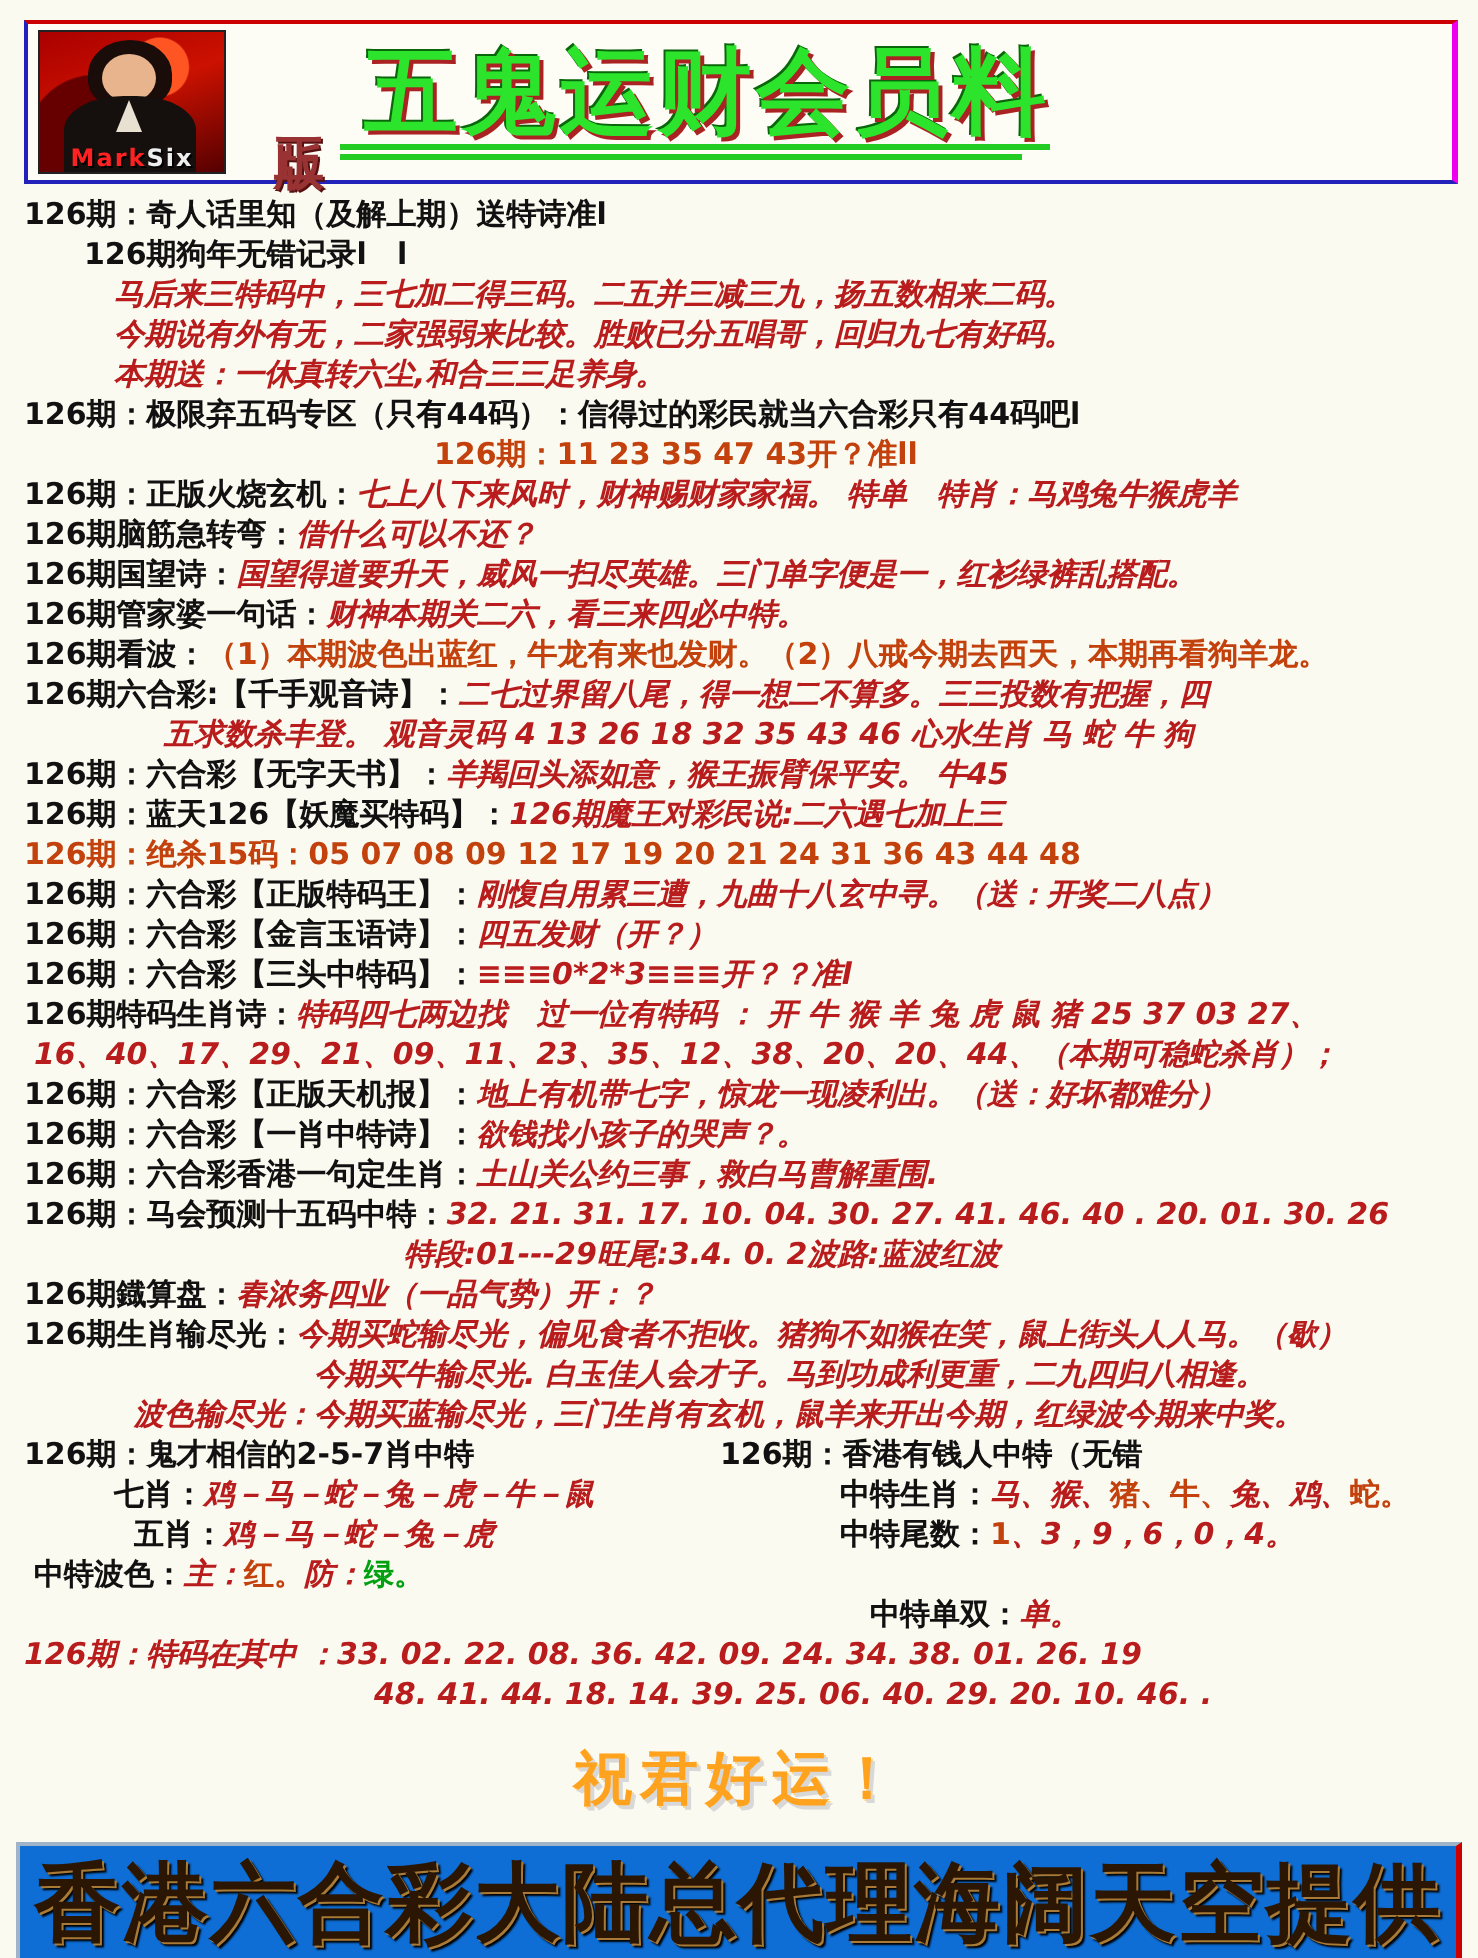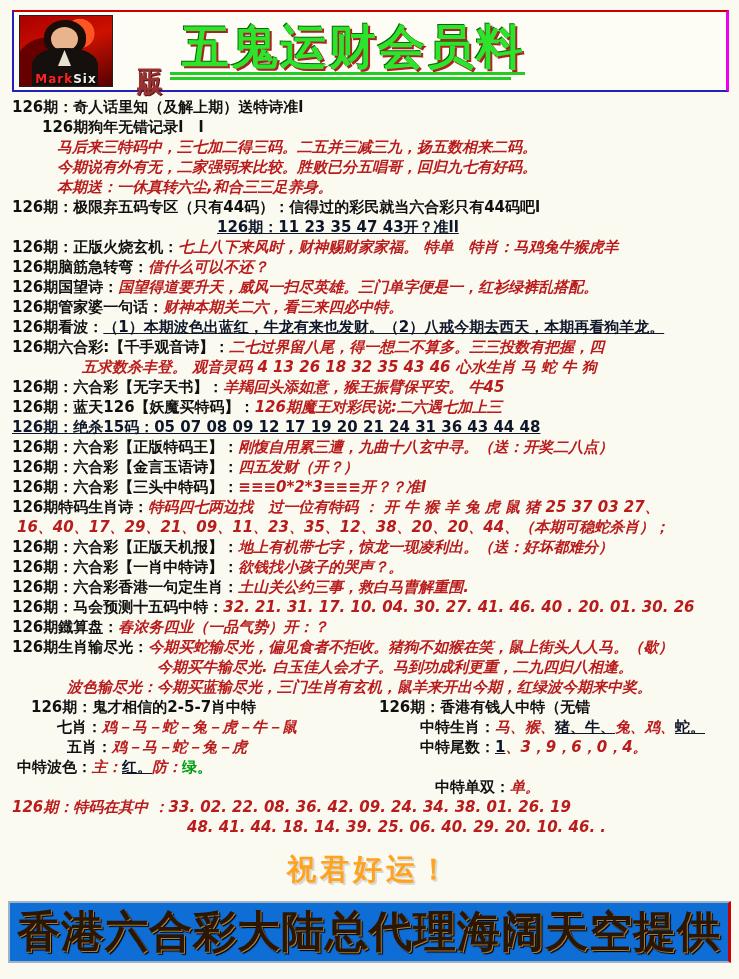--- a/index.html
+++ b/index.html
@@ -56,21 +56,21 @@
     padding:3px 4px 0 12px;
     font-size:15px;line-height:20px;font-weight:bold;
     white-space:nowrap;
   }
   .line{height:20px;}
   .cols{display:flex;}
   .col-left{flex:0 0 348px;}
   .col-right{flex:1 1 auto;}
   .c-k{color:#111111;}
   .c-b{color:#b91c1c;font-style:italic;}
-  .c-r{color:#0f172a;text-decoration:underline;}
+  .c-r{color:#c2410c;}
   .c-g{color:#00a010;}
   
   .wish{
     text-align:center;margin-top:6px;height:52px;line-height:52px;
     font-size:29px;font-weight:bold;color:#ffa21d;
     text-shadow:2px 2px 0 #d8d8d8, 1px 1px 0 #ffd27a;
     letter-spacing:4px;
   }
   .banner{
     margin:6px 8px 0 8px;height:58px;
@@ -124,26 +124,27 @@
     <div class="line" style="padding-left: 0px;"><span class="c-r">126期：绝杀15码：05 07 08 09 12 17 19 20 21 24 31 36 43 44 48</span></div>
     <div class="line" style="padding-left: 0px;"><span class="c-k">126期：六合彩【正版特码王】：</span><span class="c-b">刚愎自用累三遭，九曲十八玄中寻。（送：开奖二八点）</span></div>
     <div class="line" style="padding-left: 0px;"><span class="c-k">126期：六合彩【金言玉语诗】：</span><span class="c-b">四五发财（开？）</span></div>
     <div class="line" style="padding-left: 0px;"><span class="c-k">126期：六合彩【三头中特码】：</span><span class="c-b">≡≡≡0*2*3≡≡≡开？？准l</span></div>
     <div class="line" style="padding-left: 0px;"><span class="c-k">126期特码生肖诗：</span><span class="c-b">特码四七两边找　过一位有特码 ： 开 牛 猴 羊 兔 虎 鼠 猪 25 37 03 27、</span></div>
     <div class="line" style="padding-left: 5px;"><span class="c-b">16、40、17、29、21、09、11、23、35、12、38、20、20、44、（本期可稳蛇杀肖）；</span></div>
     <div class="line" style="padding-left: 0px;"><span class="c-k">126期：六合彩【正版天机报】：</span><span class="c-b">地上有机带七字，惊龙一现凌利出。（送：好坏都难分）</span></div>
     <div class="line" style="padding-left: 0px;"><span class="c-k">126期：六合彩【一肖中特诗】：</span><span class="c-b">欲钱找小孩子的哭声？。</span></div>
     <div class="line" style="padding-left: 0px;"><span class="c-k">126期：六合彩香港一句定生肖：</span><span class="c-b">土山关公约三事，救白马曹解重围.</span></div>
     <div class="line" style="padding-left: 0px;"><span class="c-k">126期：马会预测十五码中特：</span><span class="c-b">32. 21. 31.  17. 10. 04. 30.  27. 41. 46. 40 . 20. 01. 30. 26</span></div>
+    <div class="line" style="padding-left: 190px;"><span class="c-b">特段:01---29旺尾:3.4. 0. 2波路:蓝波红波</span></div>
     <div class="line" style="padding-left: 0px;"><span class="c-k">126期鐡算盘：</span><span class="c-b">春浓务四业（一品气势）开：？</span></div>
     <div class="line" style="padding-left: 0px;"><span class="c-k">126期生肖输尽光：</span><span class="c-b">今期买蛇输尽光，偏见食者不拒收。猪狗不如猴在笑，鼠上街头人人马。（歇）</span></div>
     <div class="line" style="padding-left: 145px;"><span class="c-b">今期买牛输尽光. 白玉佳人会才子。马到功成利更重，二九四归八相逢。</span></div>
     <div class="line" style="padding-left: 55px;"><span class="c-b">波色输尽光：今期买蓝输尽光，三门生肖有玄机，鼠羊来开出今期，红绿波今期来中奖。</span></div>
     <div class="line cols">
-      <div class="col-left" style="padding-left: 0px; margin-left: 19px;"><span class="c-k">126期：鬼才相信的2-5-7肖中特</span></div>
+      <div class="col-left" style="padding-left: 0px;"><span class="c-k">126期：鬼才相信的2-5-7肖中特</span></div>
       <div class="col-right" style="padding-left: 0px;"><span class="c-k">126期：香港有钱人中特（无错</span></div>
     </div>
     <div class="line cols">
       <div class="col-left" style="padding-left: 45px;"><span class="c-k">七肖：</span><span class="c-b">鸡－马－蛇－兔－虎－牛－鼠</span></div>
       <div class="col-right" style="padding-left: 15px;"><span class="c-k">中特生肖：</span><span class="c-b">马、猴、</span><span class="c-r">猪、牛、</span><span class="c-b">兔、鸡、</span><span class="c-r">蛇。</span></div>
     </div>
     <div class="line cols">
       <div class="col-left" style="padding-left: 55px;"><span class="c-k">五肖：</span><span class="c-b">鸡－马－蛇－兔－虎</span></div>
       <div class="col-right" style="padding-left: 5px;"><span class="c-k">中特尾数：</span><span class="c-r">1</span><span class="c-b">、3，9，6，0，4。</span></div>
     </div>

